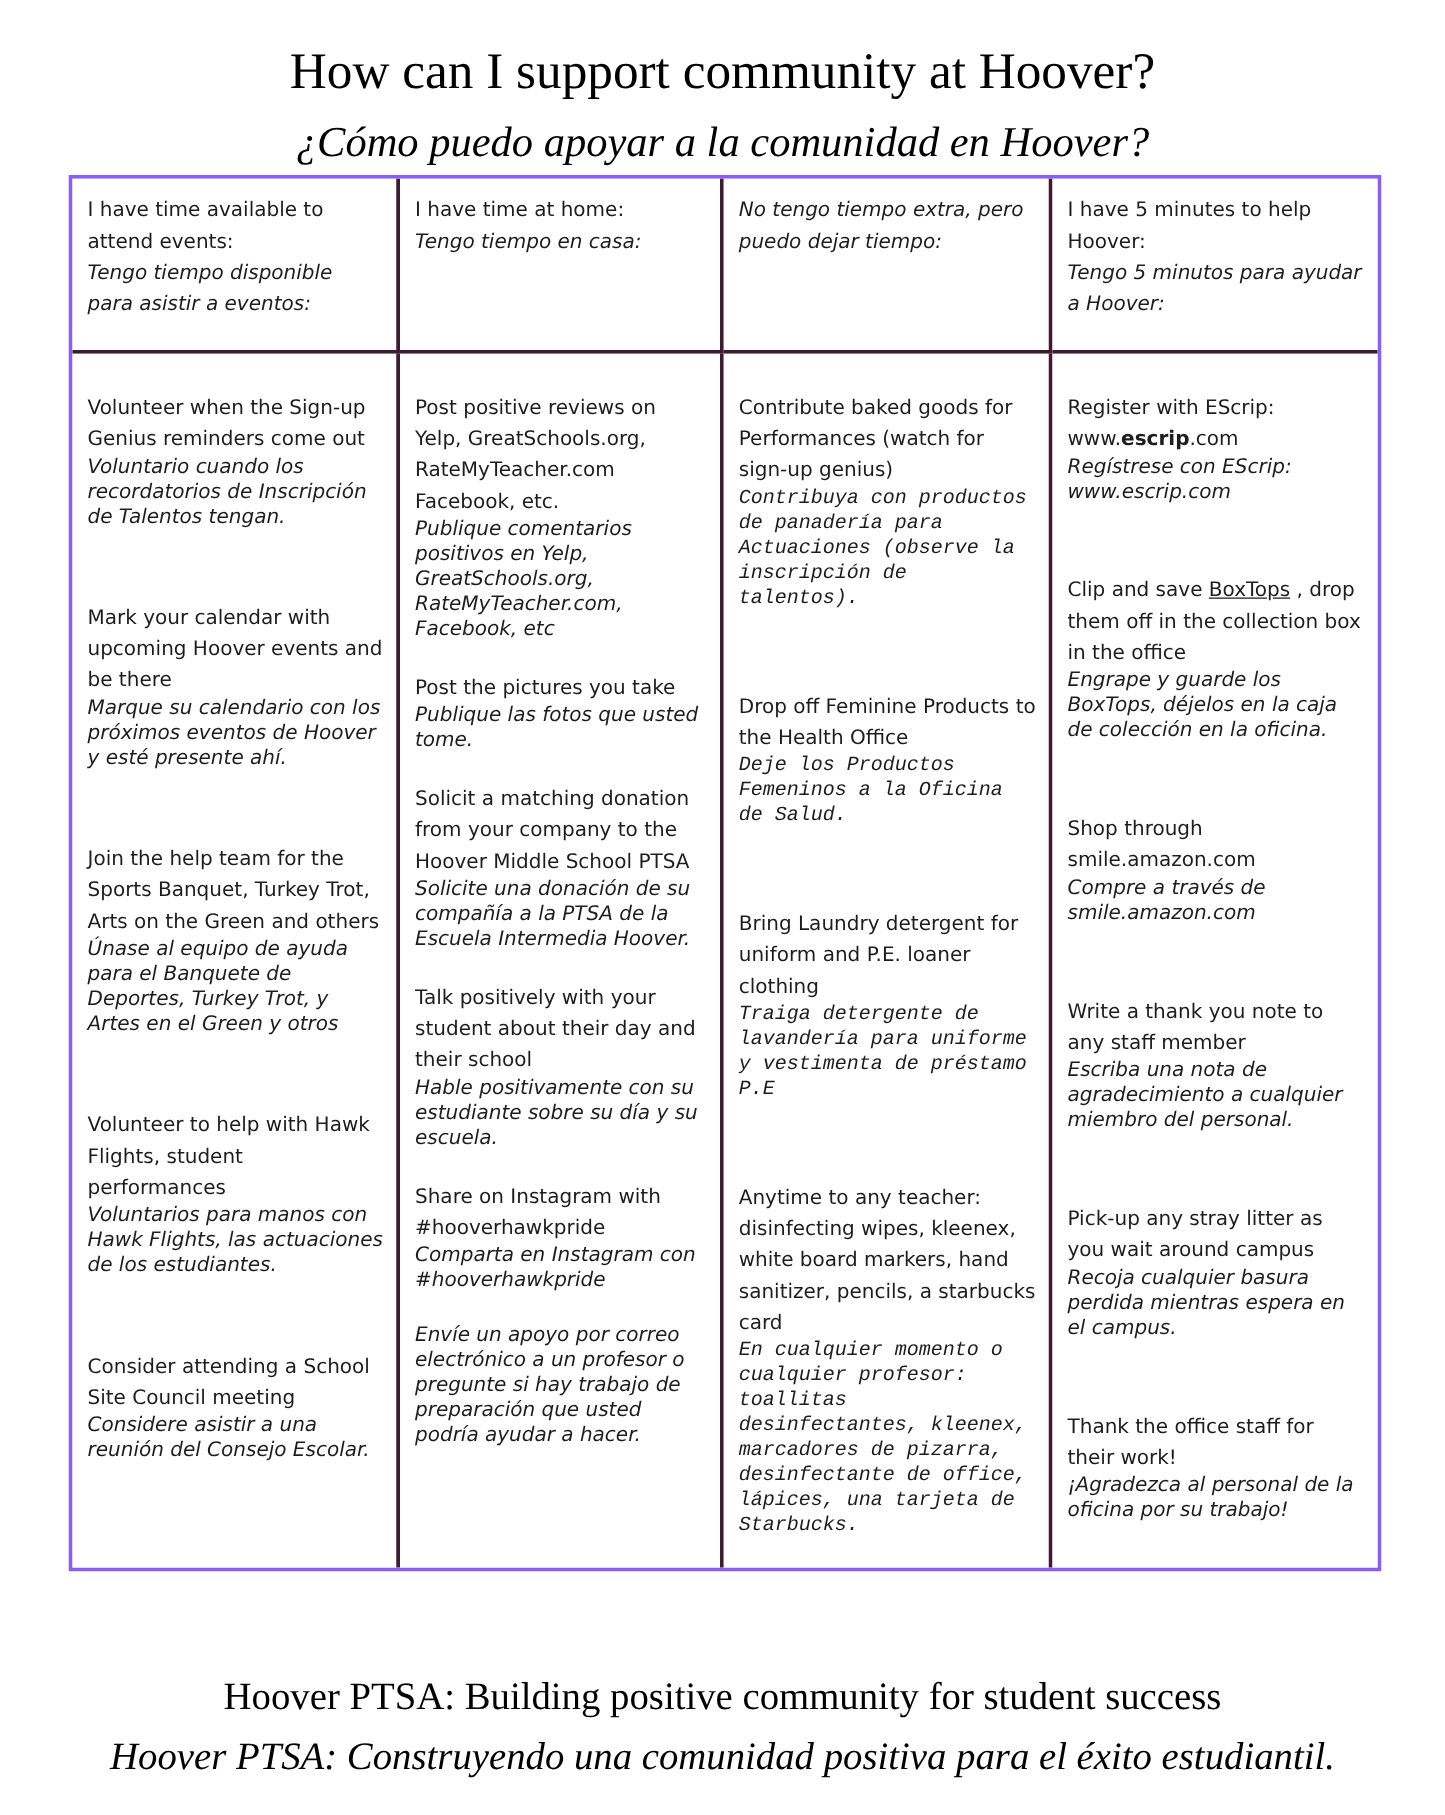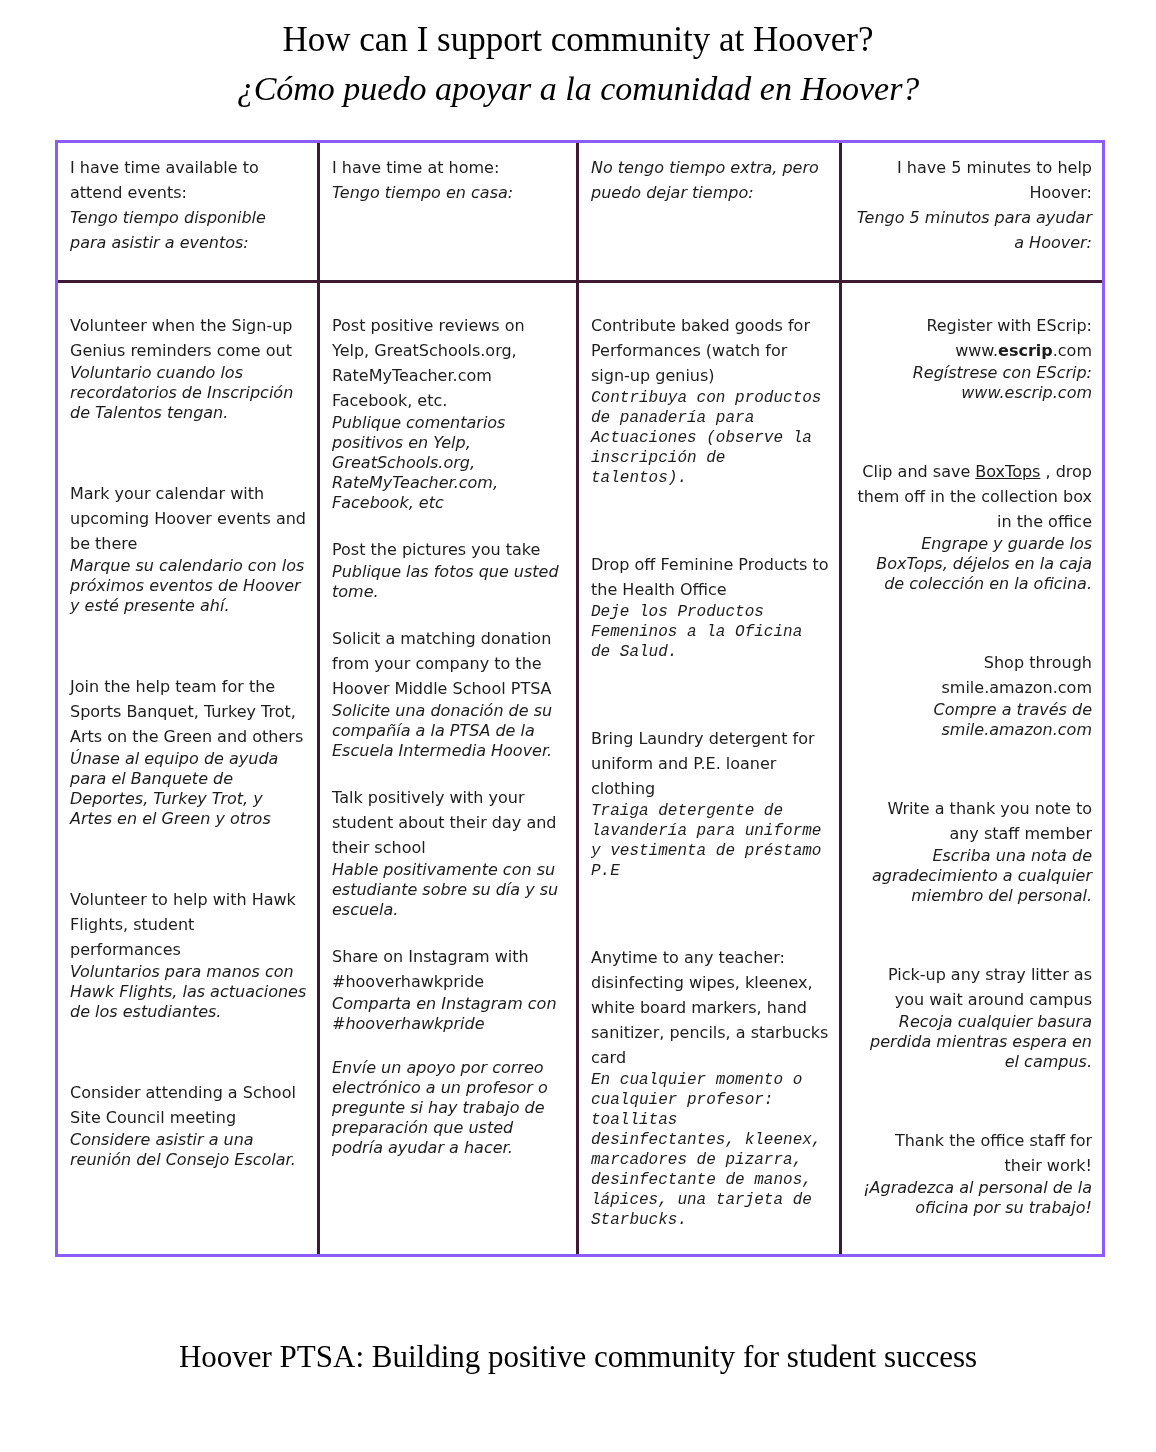--- a/index.html
+++ b/index.html
@@ -3,34 +3,34 @@
 <meta charset="utf-8">
 <style>
   html,body{margin:0;padding:0;}
   body{
     width:1156px;height:1452px;position:relative;background:#ffffff;
     font-family:"DejaVu Sans",sans-serif;color:#1d1d1d;
     -webkit-font-smoothing:antialiased;
   }
   .title-block{padding-top:16px;text-align:center;}
   .page-title{
-    font-family:"Liberation Serif",serif;font-size:35px;color:#000;
-    margin:4px;font-weight:normal;
+    font-family:"Liberation Serif",serif;font-size:41px;color:#000;
+    margin:16px;font-weight:normal;
   }
   .page-subtitle{
     font-family:"Liberation Serif",serif;font-style:italic;font-size:34px;color:#000;
     margin:10px 0 0 0;font-weight:normal;
   }
   .tbl{
     position:absolute;left:55px;top:140px;width:1050px;box-sizing:border-box;
     border:3px solid #8b5cf6;
     display:grid;grid-template-columns:262px 259px 263px 1fr;
   }
   .cell{box-sizing:border-box;border-right:3px solid #3e1b33;background:#fff;}
-  .cell.last{border-right:none;text-align:right;}
+  .cell.last{border-right:none;}
   .hcell{height:140px;border-bottom:3px solid #3e1b33;padding:12px 10px 0 12px;}
   .bcell{height:971px;padding:30px 10px 10px 12px;overflow:hidden;}
   p.en,p.es{margin:0;font-size:16px;white-space:pre-line;}
   p.en{line-height:25px;}
   p.es{line-height:20px;font-style:italic;}
   .hcell p.en,.hcell p.es{line-height:25px;}
   .item{margin-bottom:0;}
   .col-a .item{margin-bottom:58px;}
   .col-b .item{margin-bottom:24px;}
   .col-c .item{margin-bottom:64px;}
@@ -133,21 +133,21 @@
     <div class="item">
       <p class="en">Drop off Feminine Products to the Health Office</p>
       <p class="es">Deje los Productos Femeninos a la Oficina de Salud.</p>
     </div>
     <div class="item">
       <p class="en">Bring Laundry detergent for uniform and P.E. loaner clothing</p>
       <p class="es">Traiga detergente de lavandería para uniforme y vestimenta de préstamo P.E</p>
     </div>
     <div class="item">
       <p class="en">Anytime to any teacher: disinfecting wipes, kleenex, white board markers, hand sanitizer, pencils, a starbucks card</p>
-      <p class="es">En cualquier momento o cualquier profesor: toallitas desinfectantes, kleenex, marcadores de pizarra, desinfectante de manos, lápices, una tarjeta de Starbucks.</p>
+      <p class="es">En cualquier momento o cualquier profesor: toallitas desinfectantes, kleenex, marcadores de pizarra, desinfectante de office, lápices, una tarjeta de Starbucks.</p>
     </div>
   </div>
 
   <div class="cell bcell col-d last">
     <div class="item">
       <p class="en"><span>Register with EScrip:</span><br><span>www.</span><b>escrip</b><span>.com</span></p>
       <p class="es">Regístrese con EScrip:
 www.escrip.com</p>
     </div>
     <div class="item">
@@ -169,13 +169,14 @@
     <div class="item">
       <p class="en">Thank the office staff for their work!</p>
       <p class="es">¡Agradezca al personal de la oficina por su trabajo!</p>
     </div>
   </div>
 
 </div>
 
 <div class="footer-block">
   <p class="footer-en">Hoover PTSA: Building positive community for student success</p>
+  <p class="footer-es">Hoover PTSA: Construyendo una comunidad positiva para el éxito estudiantil.</p>
 </div>
 
 </body></html>

